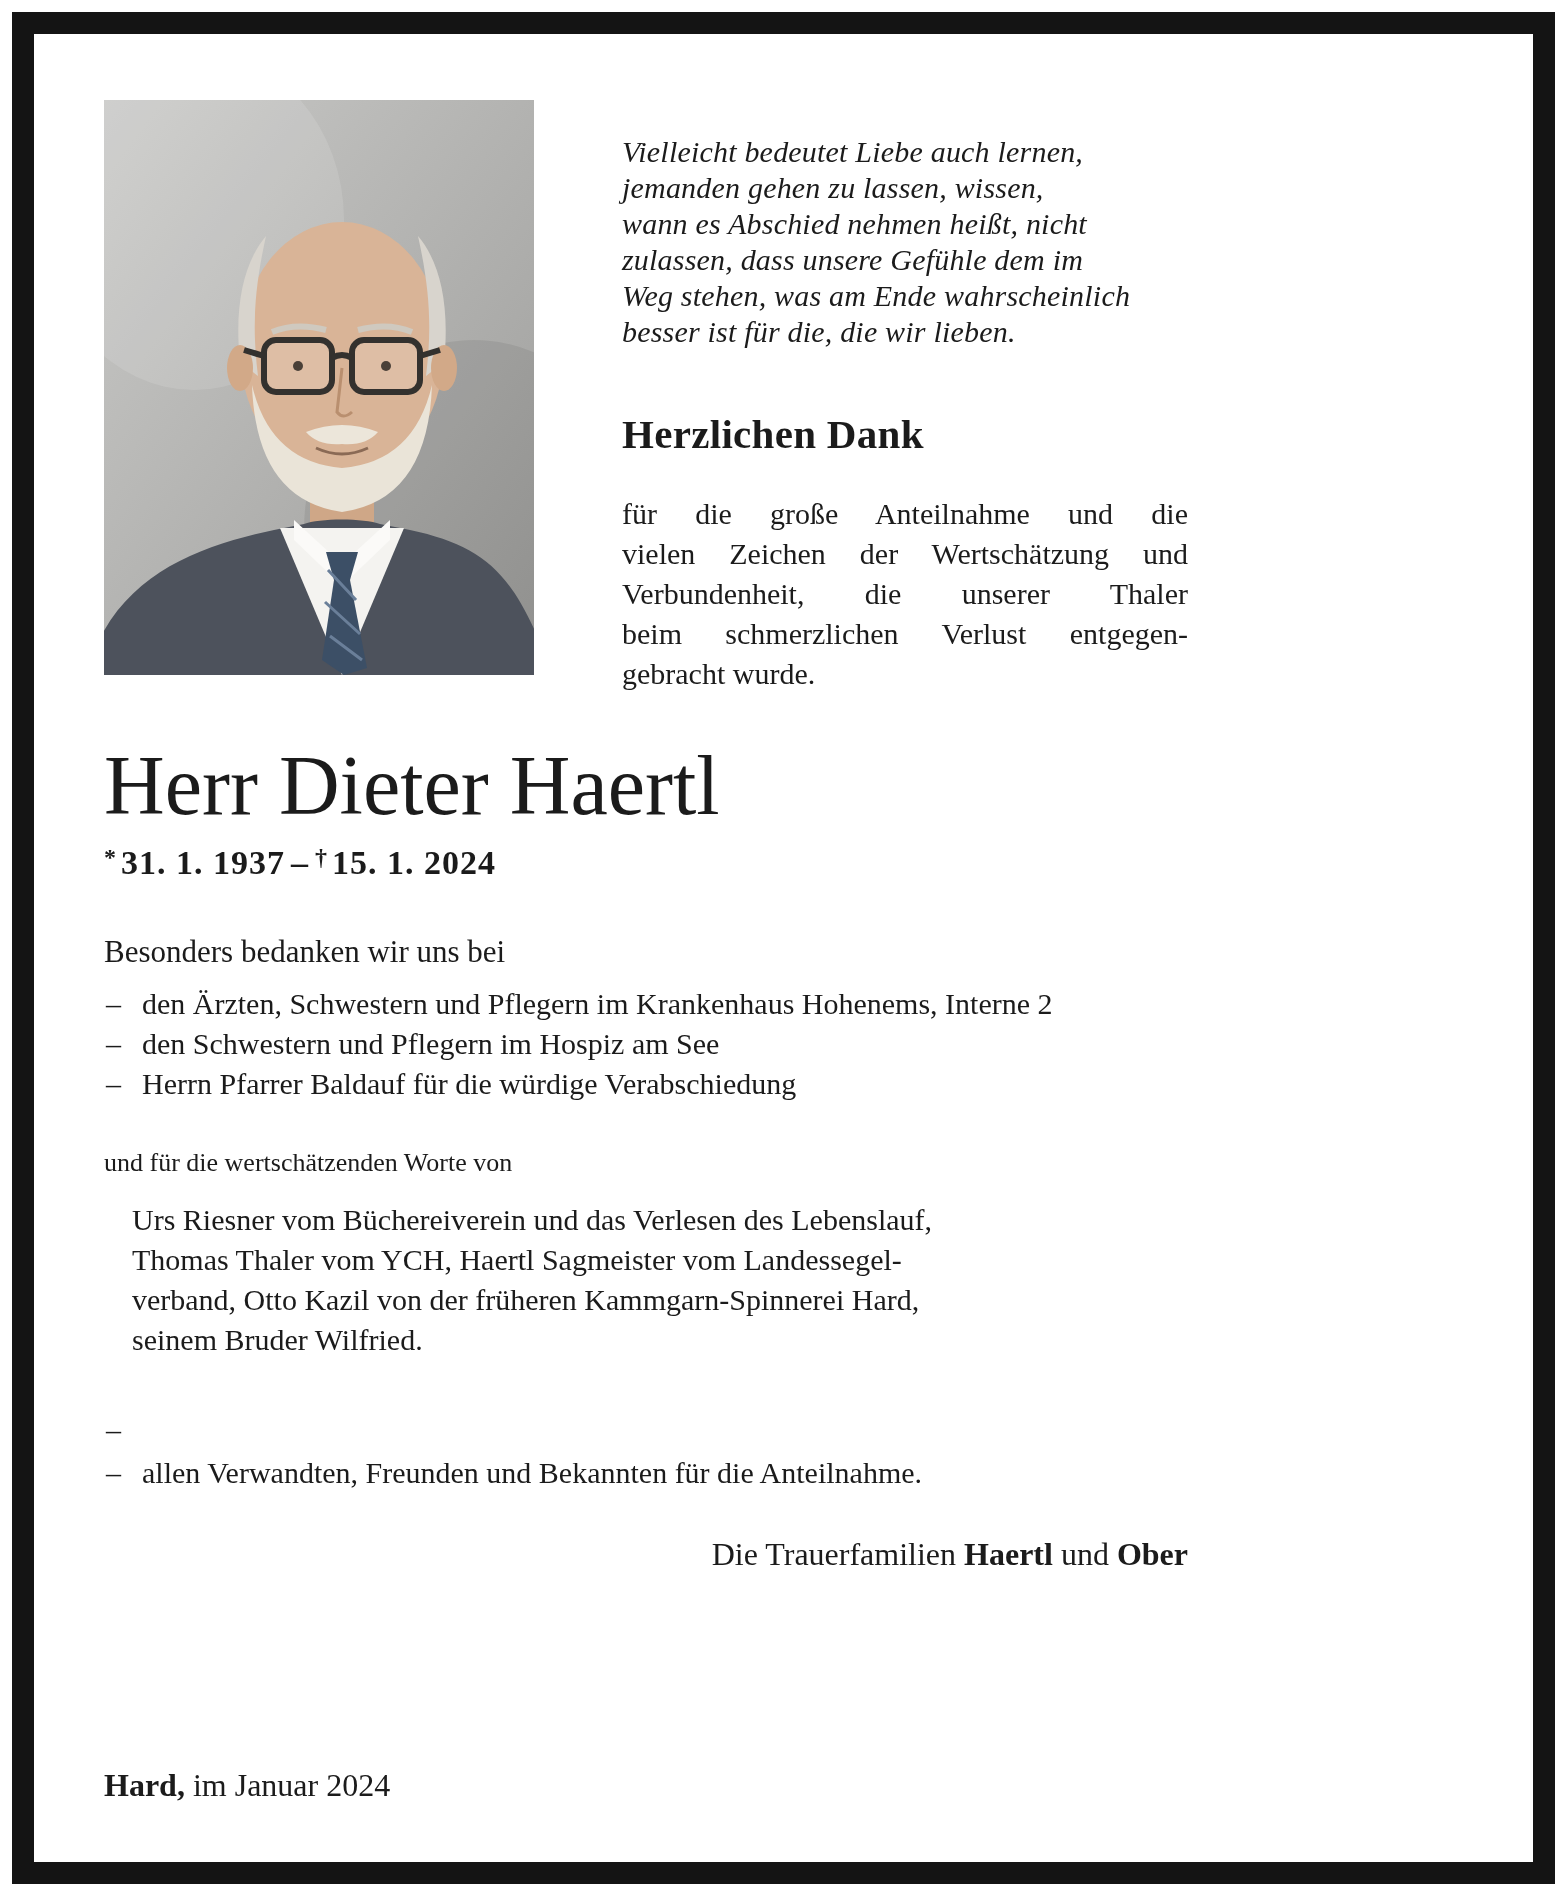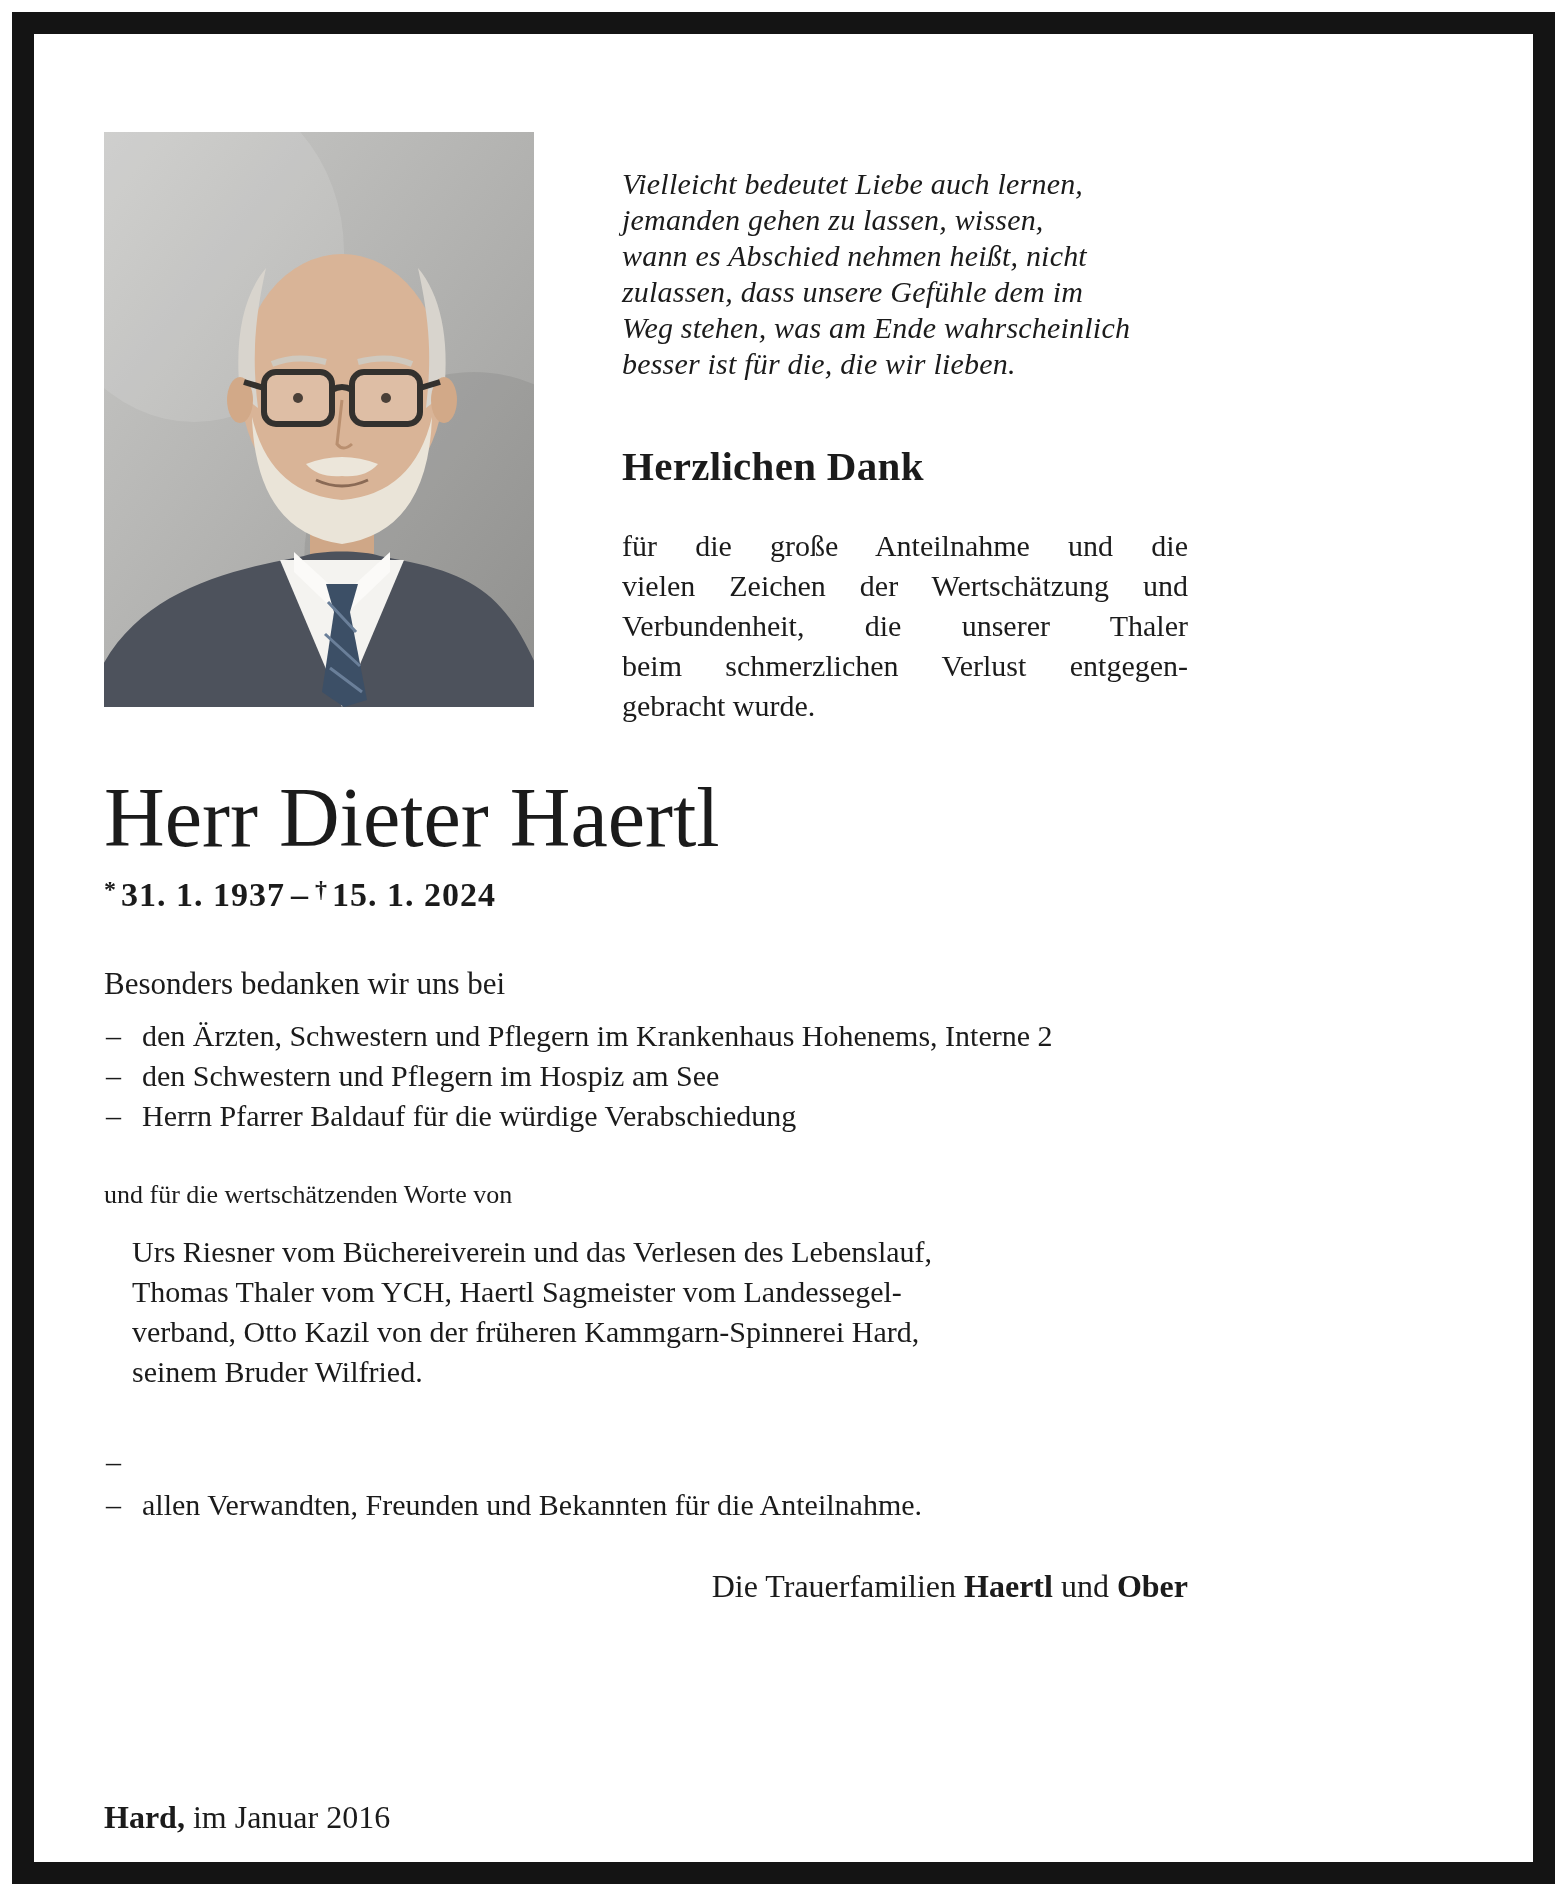--- a/index.html
+++ b/index.html
@@ -9,21 +9,21 @@
     font-family:"Liberation Serif","DejaVu Serif",serif;
     color:#1b1b1b;
   }
   .frame {
     height:100%; box-sizing:border-box;
     border:22px solid #141414; background:#ffffff;
   }
   .content {
     height:100%; box-sizing:border-box;
     padding:66px 345px 58px 70px;
-    display:flex; flex-direction:column;margin-top:32px;
+    display:flex; flex-direction:column;
   }
 
   
   .top { display:flex; }
   .photo {
     width:430px; height:575px; flex:none; overflow:hidden;
     background:#b5b5b3;
   }
   .photo svg { display:block; width:100%; height:100%; }
   .right-col { flex:1; padding-left:88px; padding-top:34px; }
@@ -188,18 +188,18 @@
 
       <div class="families">
         <span>Die Trauerfamilien</span>
         <b>Haertl</b>
         <span>und</span>
         <b>Ober</b>
       </div>
 
       <div class="footer">
         <b>Hard,</b>
-        <span>im Januar 2016</span>
+        <span>im Januar 2024</span>
       </div>
 
     </div>
   </div>
 </div>
 
 </body></html>

